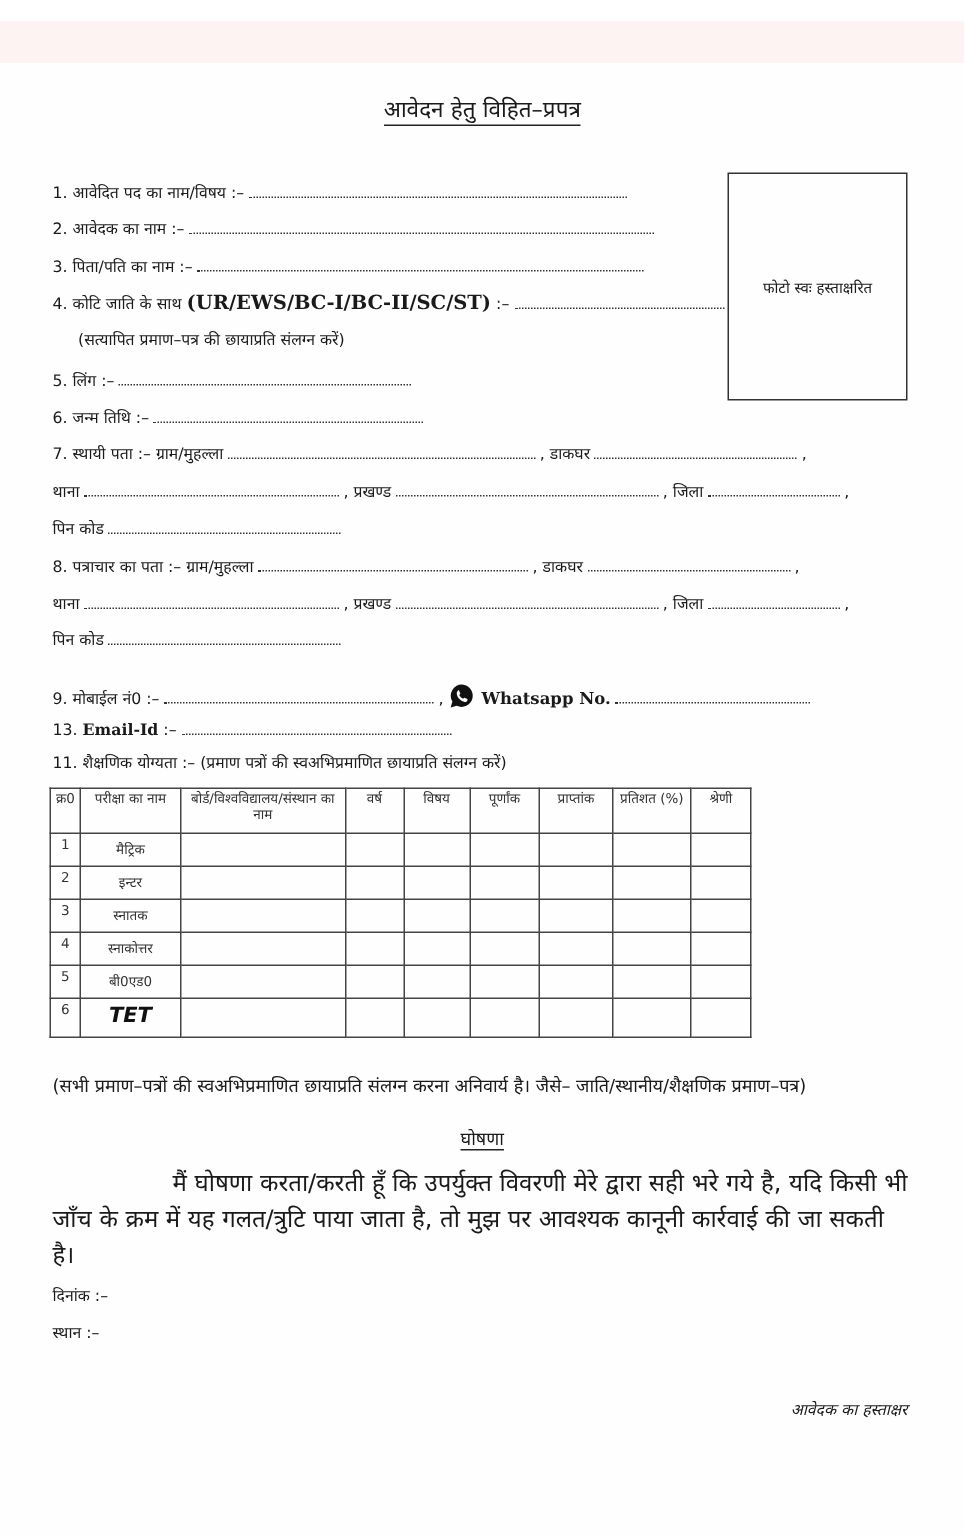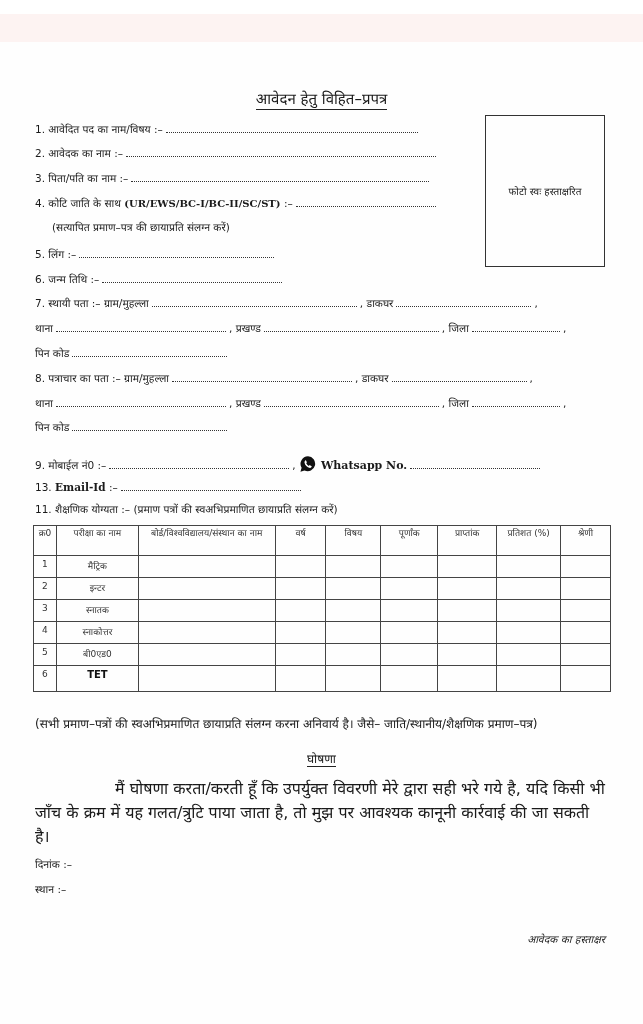--- a/index.html
+++ b/index.html
@@ -1,31 +1,31 @@
 <!DOCTYPE html>
 <html><head>
   <meta charset="utf-8">
   <style>
     * { box-sizing: border-box; margin: 0; padding: 0; }
     html, body { width: 643px; height: 1024px; background: #ffffff; overflow: hidden; }
     body { position: relative; font-family: "DejaVu Sans", "Liberation Sans", sans-serif; color: #1a1a1a; font-size: 11px; }
     .top-band { position: absolute; left: 0; top: 14px; width: 643px; height: 28px; background: #fdf3f2; }
     .page { position: absolute; left: 0; top: 42px; width: 643px; height: 982px; background: #fefefe; }
-    .title { position: absolute; top: 88px; left: 0; width: 643px; text-align: center; font-size: 15px; }
+    .title { position: absolute; top: 62px; left: 0; width: 643px; text-align: center; font-size: 15px; }
     .title span { border-bottom: 1px solid #222; padding-bottom: 1px; }
     .row { position: absolute; left: 35px; white-space: nowrap; font-size: 10.5px; line-height: 14px; }
     .dots { display: inline-block; border-bottom: 1px dotted #333; height: 10px; vertical-align: baseline; margin: 0 3px; }
     .bold { font-weight: bold; font-family: "DejaVu Serif", "Liberation Serif", serif; }
     .photo-box { position: absolute; left: 485px; top: 115px; width: 120px; height: 152px; border: 1px solid #333; display: flex; align-items: center; justify-content: center; font-size: 10px; }
     .wa-icon { display: inline-block; width: 18px; height: 18px; vertical-align: -4px; margin-right: 4px; }
-    table.edu { position: absolute; left: 33px; top: 525px; width: 578px; border-collapse: collapse; font-size: 9px; }
+    table.edu { position: absolute; left: 33px; top: 525px; width: 468px; border-collapse: collapse; font-size: 9px; }
     table.edu th, table.edu td { border: 1px solid #444; text-align: center; vertical-align: top; font-weight: normal; color: #333; }
     table.edu th { height: 30px; padding-top: 2px; line-height: 11px; }
     table.edu td { height: 22px; padding-top: 3px; }
-    table.edu td.tet { font-weight: bold; font-size: 10px; color: #111; }
+    table.edu td.tet { font-weight: bold; font-size: 14px; color: #111; font-style: italic; }
     .note { position: absolute; left: 35px; top: 715px; font-size: 12px; white-space: nowrap; }
     .decl-title { position: absolute; top: 750px; left: 0; width: 643px; text-align: center; font-size: 12px; }
     .decl-title span { border-bottom: 1px solid #222; }
     .decl-text { position: absolute; left: 35px; top: 777px; width: 570px; font-size: 16px; line-height: 24px; text-indent: 80px; }
     .sig { position: absolute; right: 38px; top: 932px; font-size: 10.5px; font-style: italic; }
   </style>
 </head>
 <body>
 
 <div class="top-band"></div>
@@ -41,21 +41,21 @@
   <span>1. आवेदित पद का नाम/विषय :–</span><span class="dots" style="width:252px"></span>
 </div>
 <div class="row" style="top:146px">
   <span>2. आवेदक का नाम :–</span><span class="dots" style="width:310px"></span>
 </div>
 <div class="row" style="top:171px">
   <span>3. पिता/पति का नाम :–</span><span class="dots" style="width:298px"></span>
 </div>
 <div class="row" style="top:196px">
   <span>4. कोटि जाति के साथ</span>
-  <span class="bold" style="font-size:10px">(UR/EWS/BC-I/BC-II/SC/ST)</span>
+  <span class="bold" style="font-size:13px">(UR/EWS/BC-I/BC-II/SC/ST)</span>
   <span>:–</span><span class="dots" style="width:140px"></span>
 </div>
 <div class="row" style="top:220px; left:52px">(सत्यापित प्रमाण–पत्र की छायाप्रति संलग्न करें)</div>
 
 <div class="row" style="top:247px">
   <span>5. लिंग :–</span><span class="dots" style="width:195px"></span>
 </div>
 <div class="row" style="top:272px">
   <span>6. जन्म तिथि :–</span><span class="dots" style="width:180px"></span>
 </div>

